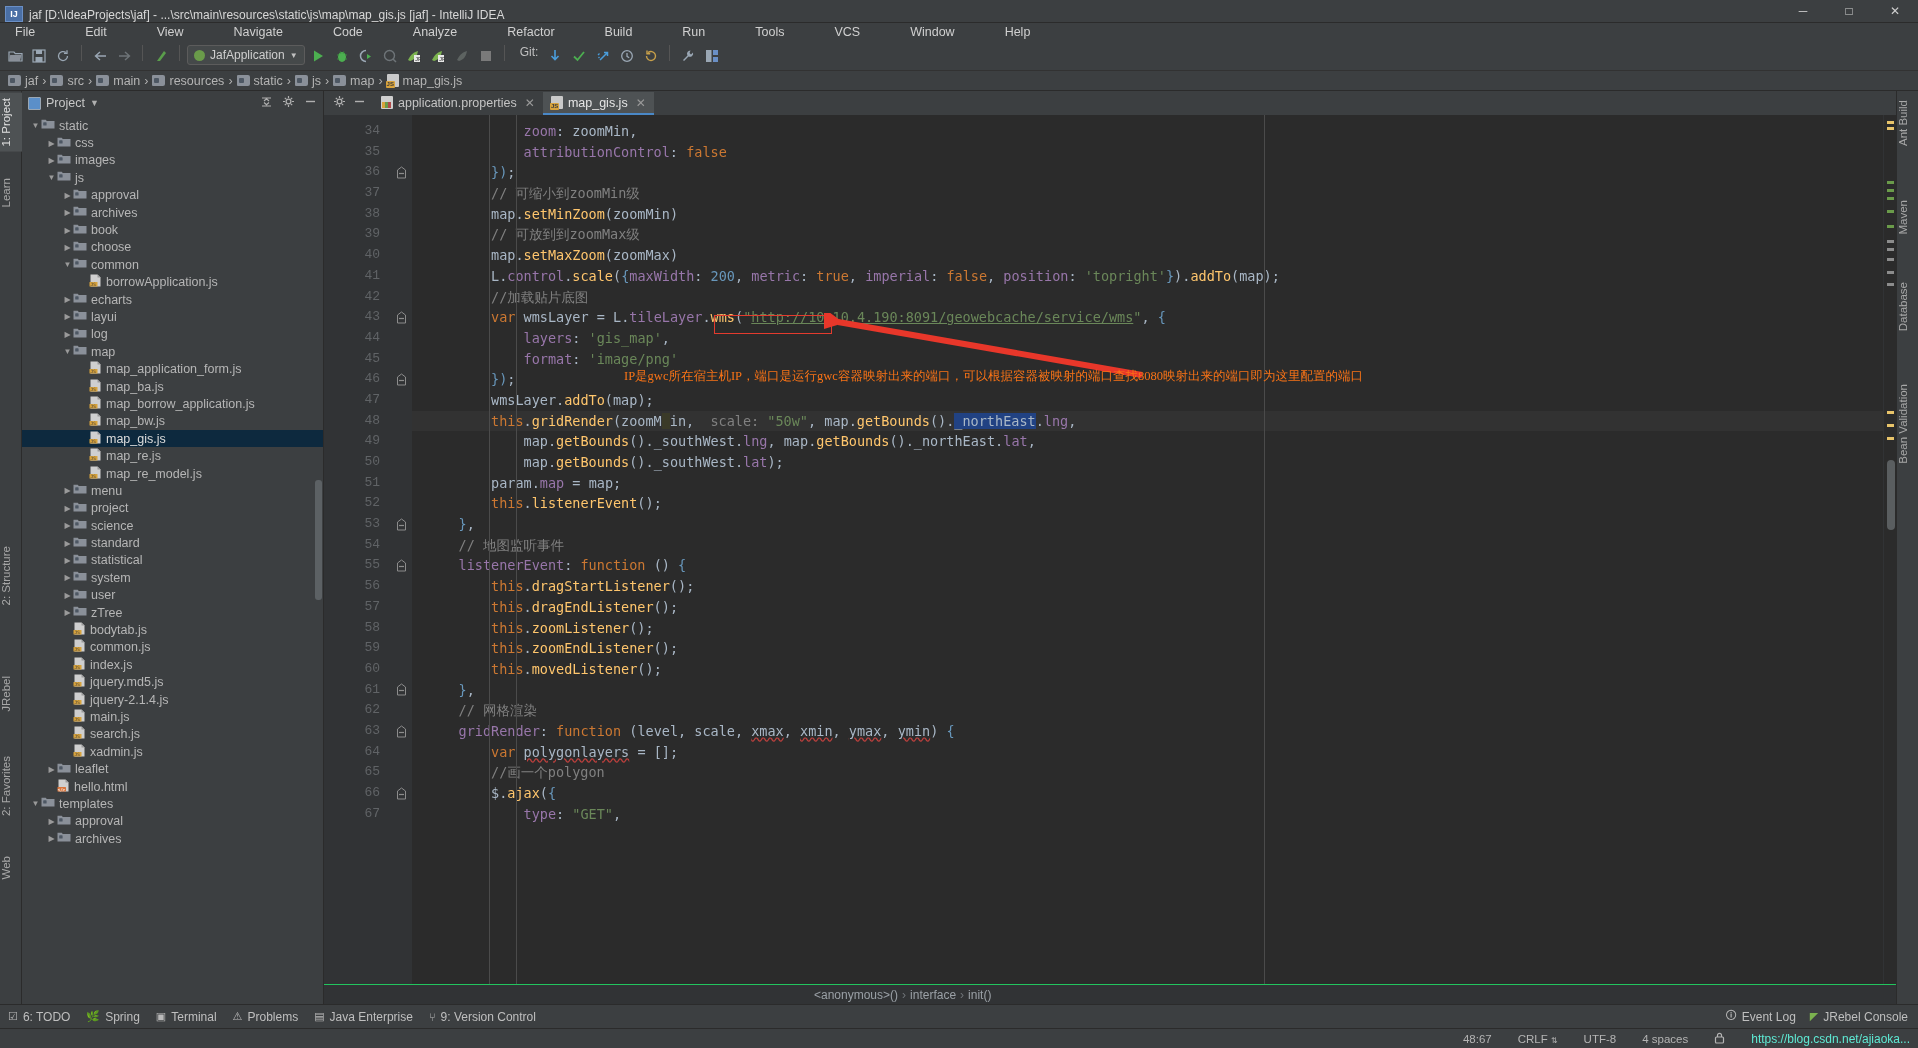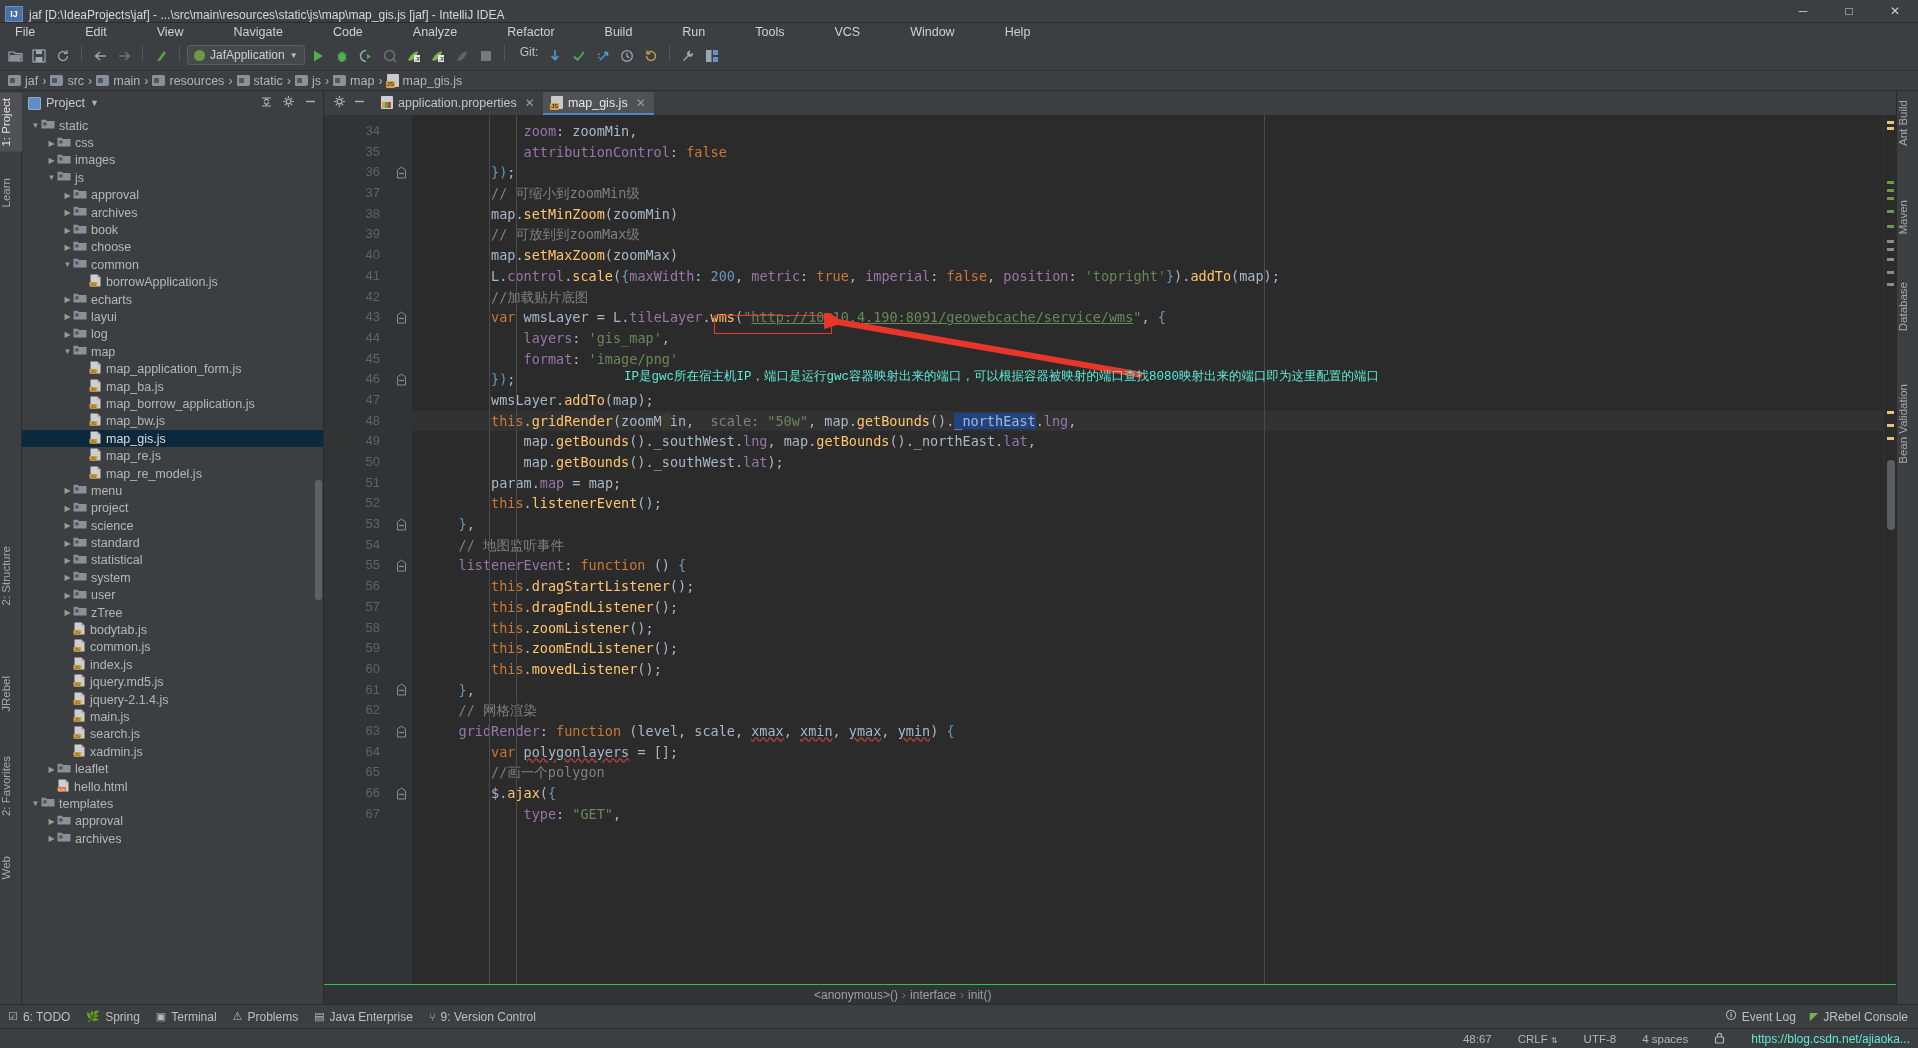--- a/index.html
+++ b/index.html
@@ -70,39 +70,39 @@
   .tabtools{display:flex;align-items:center;height:24px;gap:7px;padding:0 7px;color:#b0b0b0;font-size:12px;}
   .etab { height:23px; display:flex; align-items:center; gap:5px; padding:0 8px; font-size:12.5px;
      color:#c4c4c4; background:#3c3f41; border-bottom:2px solid transparent;}
   .etab.active { background:#4e5254; border-bottom:2px solid #4a88c7; color:#e6e6e6;}
   .etab .x { color:#9a9a9a; font-size:12px; margin-left:3px;}
   .propico{width:12px;height:13px;background:#cfcfcf;position:relative;display:inline-block;border-radius:1px;}
   .propico::after{content:"";position:absolute;left:1px;bottom:1px;width:9px;height:6px;
     background:linear-gradient(90deg,#d8a33c 33%,#6a9b4a 33%,#6a9b4a 66%,#b04a4a 66%);}
   .codearea { flex:1; display:flex; position:relative; overflow:hidden; background:#2b2b2b;}
   .gutter { width:66px; background:#313335; flex:0 0 66px; padding-top:6px; position:relative;}
-  .gline { height:20.7px; text-align:right; padding-right:10px; font-family:Liberation Sans, sans-serif;
+  .gline { height:20.7px; text-align:right; padding-right:10px; font-family:Liberation Mono, monospace;
      font-size:13px; color:#606366; line-height:20.7px;}
   .foldcol { width:22px; background:#313335; flex:0 0 22px; padding-top:6px; position:relative;}
   .foldmark { height:20.7px; display:flex; align-items:center; justify-content:center; color:#8c8c8c; font-size:10px;}
   .codecol { flex:1; padding-top:6px; position:relative; overflow:hidden;}
   .cline { height:20.7px; line-height:20.7px; font-family:"DejaVu Sans Mono", monospace; font-size:13.5px;
     white-space:pre; color:#a9b7c6; padding-left:14px;}
   .cline.hl { background:#323232; }
   
   .kw {color:#cc7832;} .fn{color:#ffc66d;} .str{color:#6a8759;} .num{color:#6897bb;}
   .cmt{color:#808080;} .fld{color:#9876aa;} .pun{color:#a9b7c6;} .bool{color:#cc7832;} .ident{color:#a9b7c6;}
   .lnk{color:#6a8759; text-decoration:underline;} .err{text-decoration:underline wavy #bc3f3c;}
   .caretcell{ background:#3a3a28; display:inline-block; width:8px; height:16px; vertical-align:-3px;}
   .sel-hl { background:#214283; }
   
   .marginline { position:absolute; top:0; bottom:0; width:1px; background:#4b4b4b; }
   
   .redbox { position:absolute; border:1.6px solid #e33b2e; pointer-events:none; }
-  .redtext { position:absolute; color:#5eead4; font-size:12.5px; font-family:Liberation Mono, monospace;
+  .redtext { position:absolute; color:#f97316; font-size:12.5px; font-family:Liberation Serif, serif;
      white-space:nowrap; }
   .arrowsvg { position:absolute; pointer-events:none;}
   
   .stripe { width:13px; background:#2b2b2b; flex:0 0 13px; position:relative; border-left:1px solid #313335;}
   .sqr { position:absolute; width:7px; height:3px; }
   .scrollv { position:absolute; right:1px; width:8px; background:#5a5e60; border-radius:4px;}
   
   .editcrumb{ height:20px; background:#313335; display:flex; align-items:center; padding-left:490px;
     font-size:12px; color:#9aa0a6; gap:4px; border-top:1px solid #22c55e;}
   

